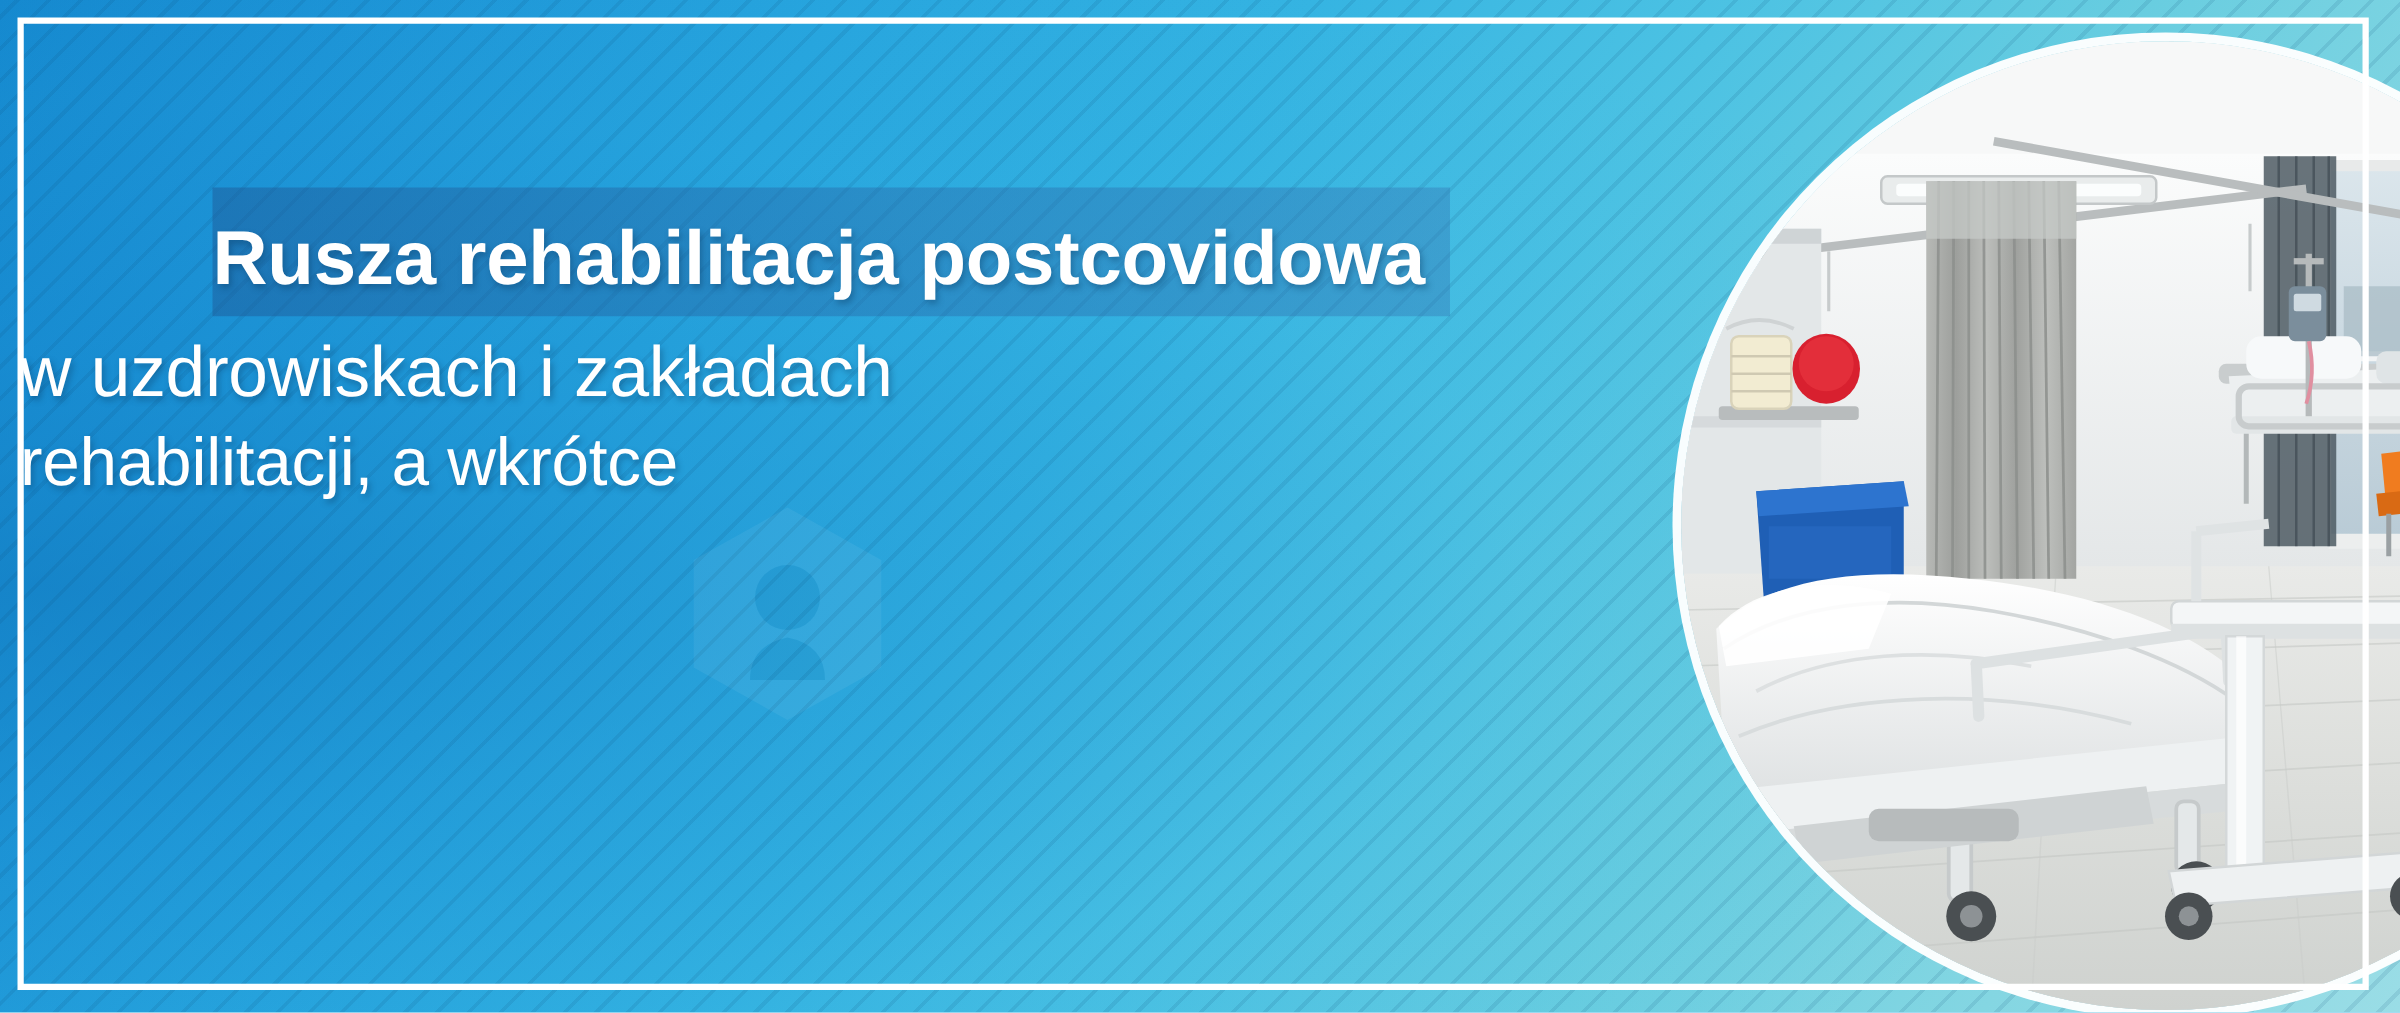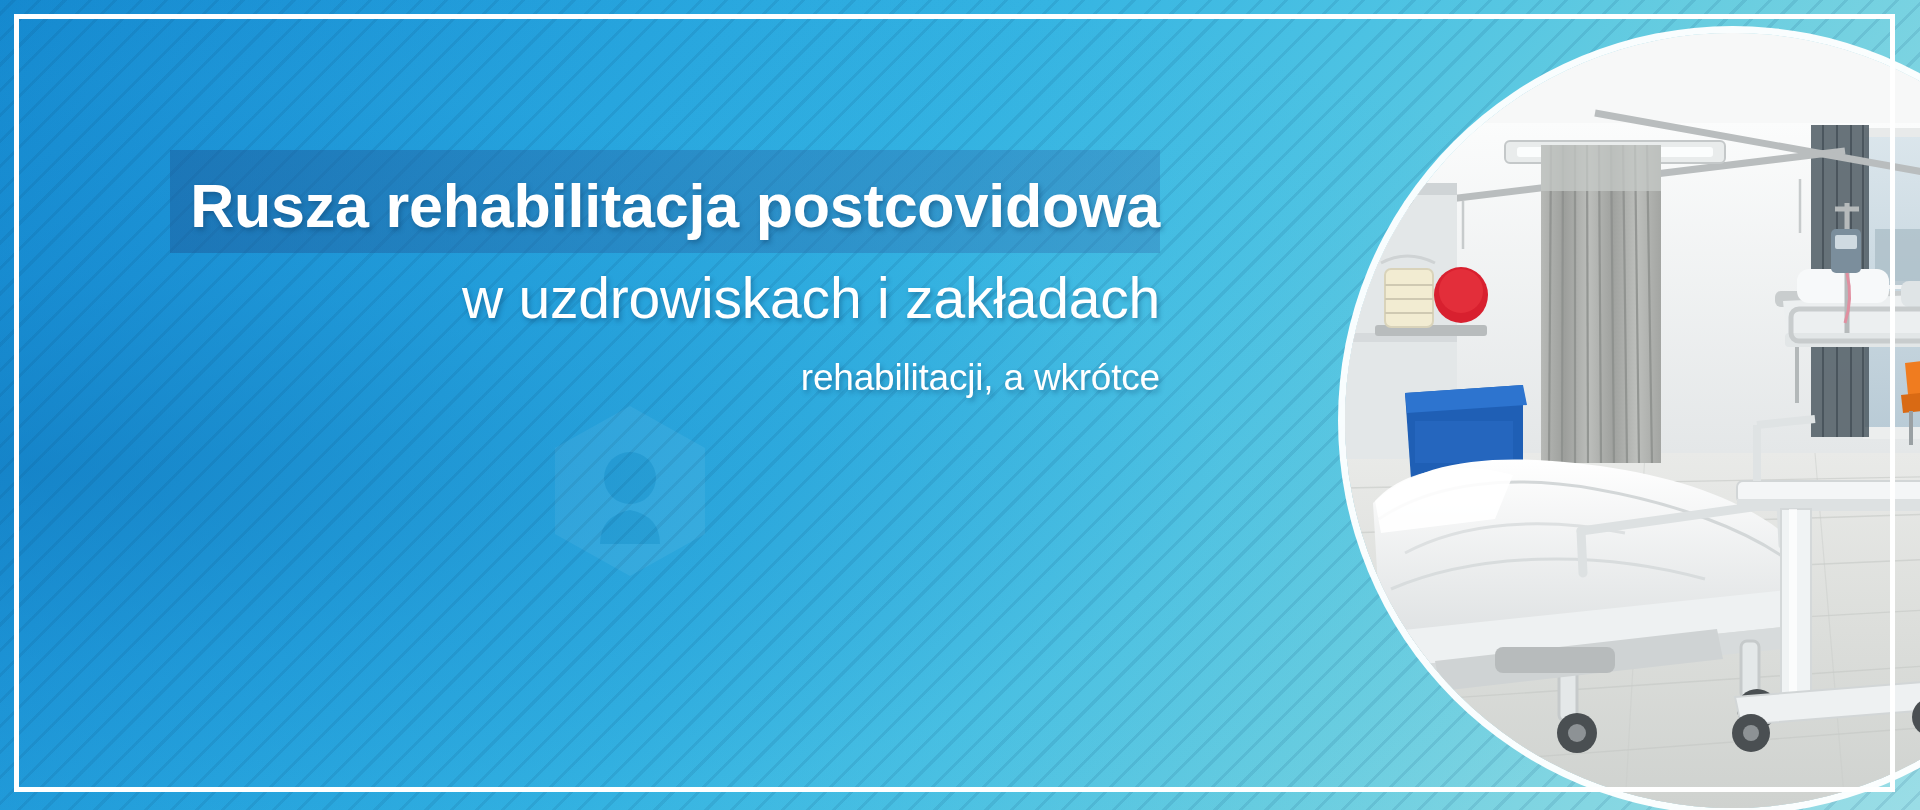--- a/index.html
+++ b/index.html
@@ -105,51 +105,52 @@
     z-index: 40;
   }
 
   
   .headline {
     position: absolute;
     left: 0;
     top: 150px;
     width: 1160px;
     z-index: 30;
-    text-align: right;
+    text-align: left;
     pointer-events: none;
   }
   .line {
     color: #ffffff;
     line-height: 1.0;
     letter-spacing: -0.2px;
     text-shadow: 2px 3px 5px rgba(10,60,100,0.40);
     white-space: nowrap;
+    padding-left: 16px;
   }
   .line-1 {
     font-size: 61px;
     font-weight: 700;
     padding: 26px 0 16px 0;
     margin-left: 170px;
     padding-left: 0;
     width: 990px;
     background: linear-gradient(90deg,
         rgba(29,88,150,0.47) 0%,
         rgba(38,104,168,0.44) 45%,
         rgba(52,118,180,0.40) 100%);
   }
   .line-2 {
     font-size: 57px;
     font-weight: 400;
     margin-top: 17px;
   }
   .line-3 {
-    font-size: 37px;
+    font-size: 54px;
     font-weight: 400;
-    margin-top: 32px;
+    margin-top: 16px;
   }
   .line-4 {
     font-size: 57px;
     font-weight: 400;
     margin-top: 20px;
   }
 </style>
 </head>
 <body>
 

